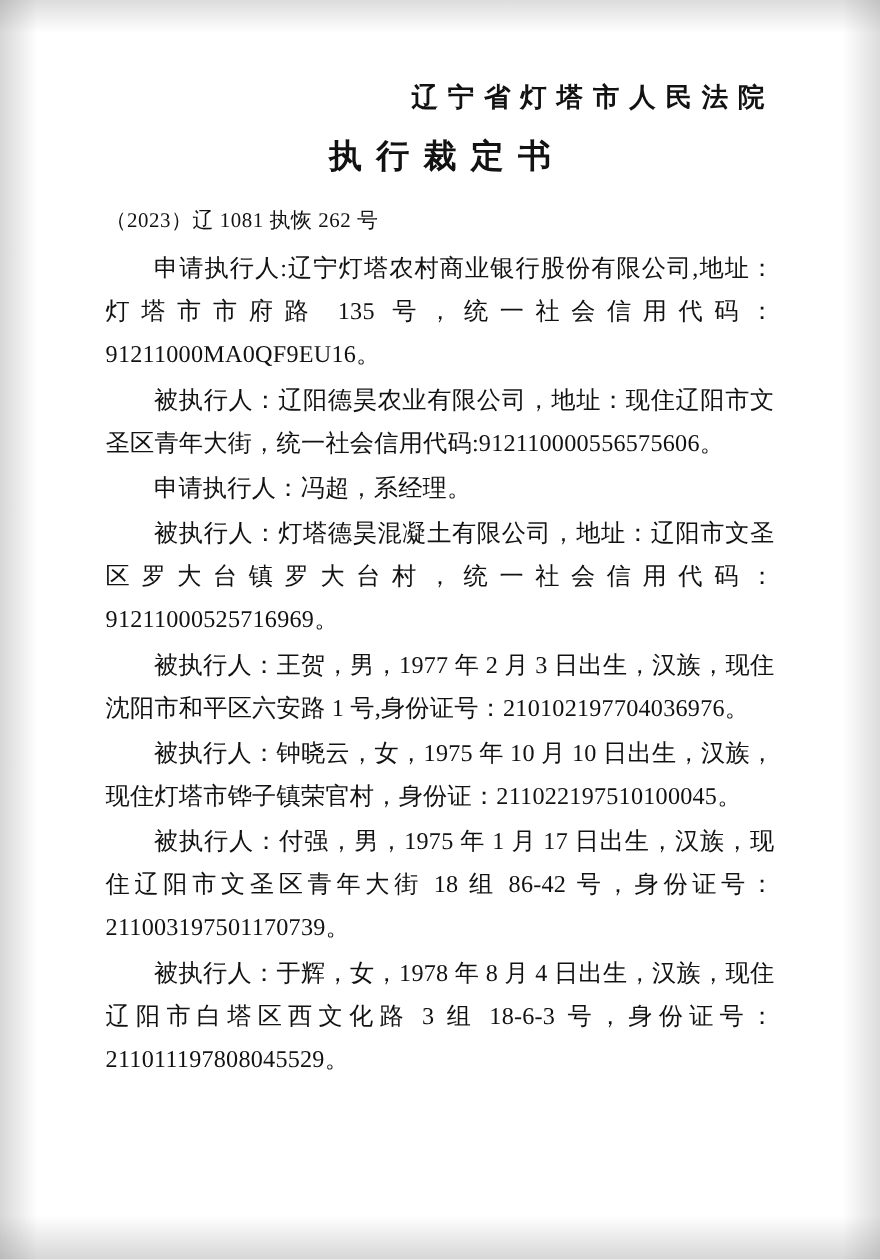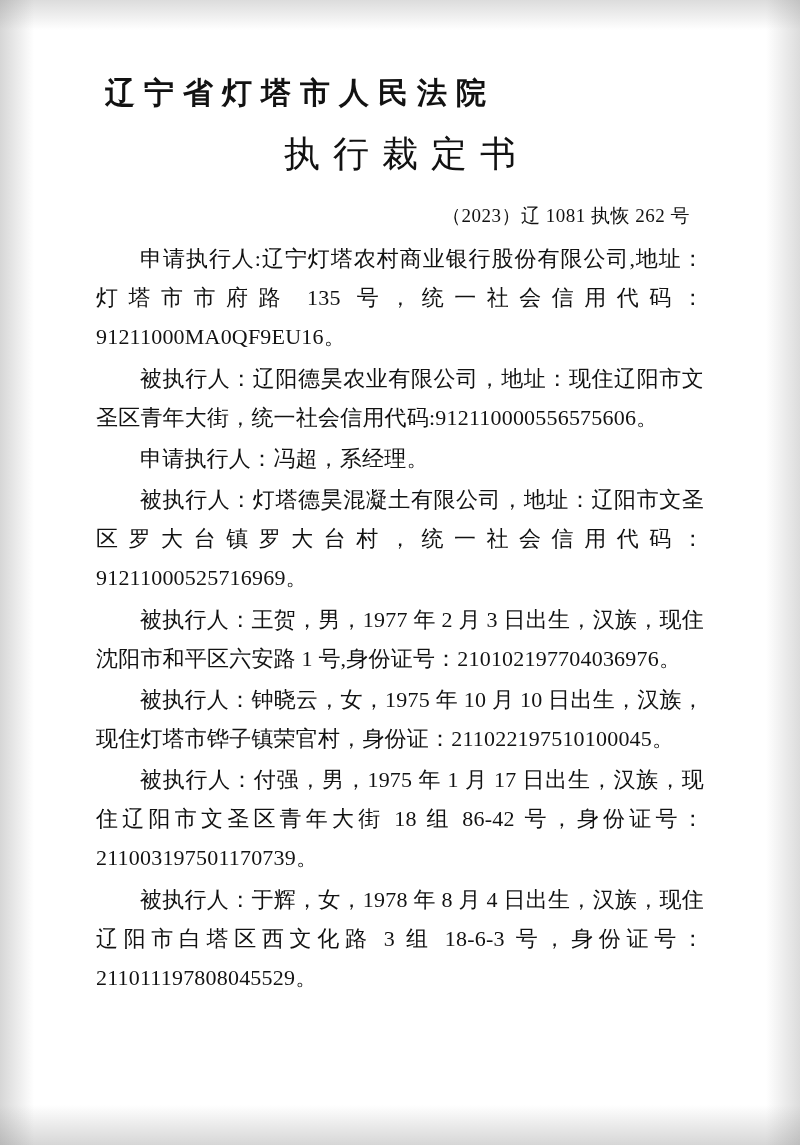--- a/index.html
+++ b/index.html
@@ -44,40 +44,40 @@
   }
 
   .doc {
     position: absolute;
     left: 96px;
     top: 74px;
     width: 608px;
   }
 
   .title-1 {
-    text-align: left;
-    font-size: 30px;
+    text-align: right;
+    font-size: 24px;
     font-weight: bold;
     letter-spacing: 9px;
     line-height: 1.25;
     margin: 0 0 20px 0;
     text-indent: 9px;
     font-family: "Liberation Serif", "DejaVu Serif", serif;
   }
   .title-2 {
     text-align: center;
-    font-size: 36px;
-    font-weight: normal;
+    font-size: 30px;
+    font-weight: bold;
     letter-spacing: 13px;
     line-height: 1.25;
     margin: 0 0 26px 0;
     text-indent: 13px;
   }
   .case-no {
-    text-align: right;
+    text-align: left;
     font-size: 19px;
     line-height: 1.4;
     margin: 8px 14px 10px 0;
     letter-spacing: 0.5px;
   }
   p.body {
     font-size: 22px;
     line-height: 1.78;
     margin: 0 0 2px 0;
     text-align: justify;

